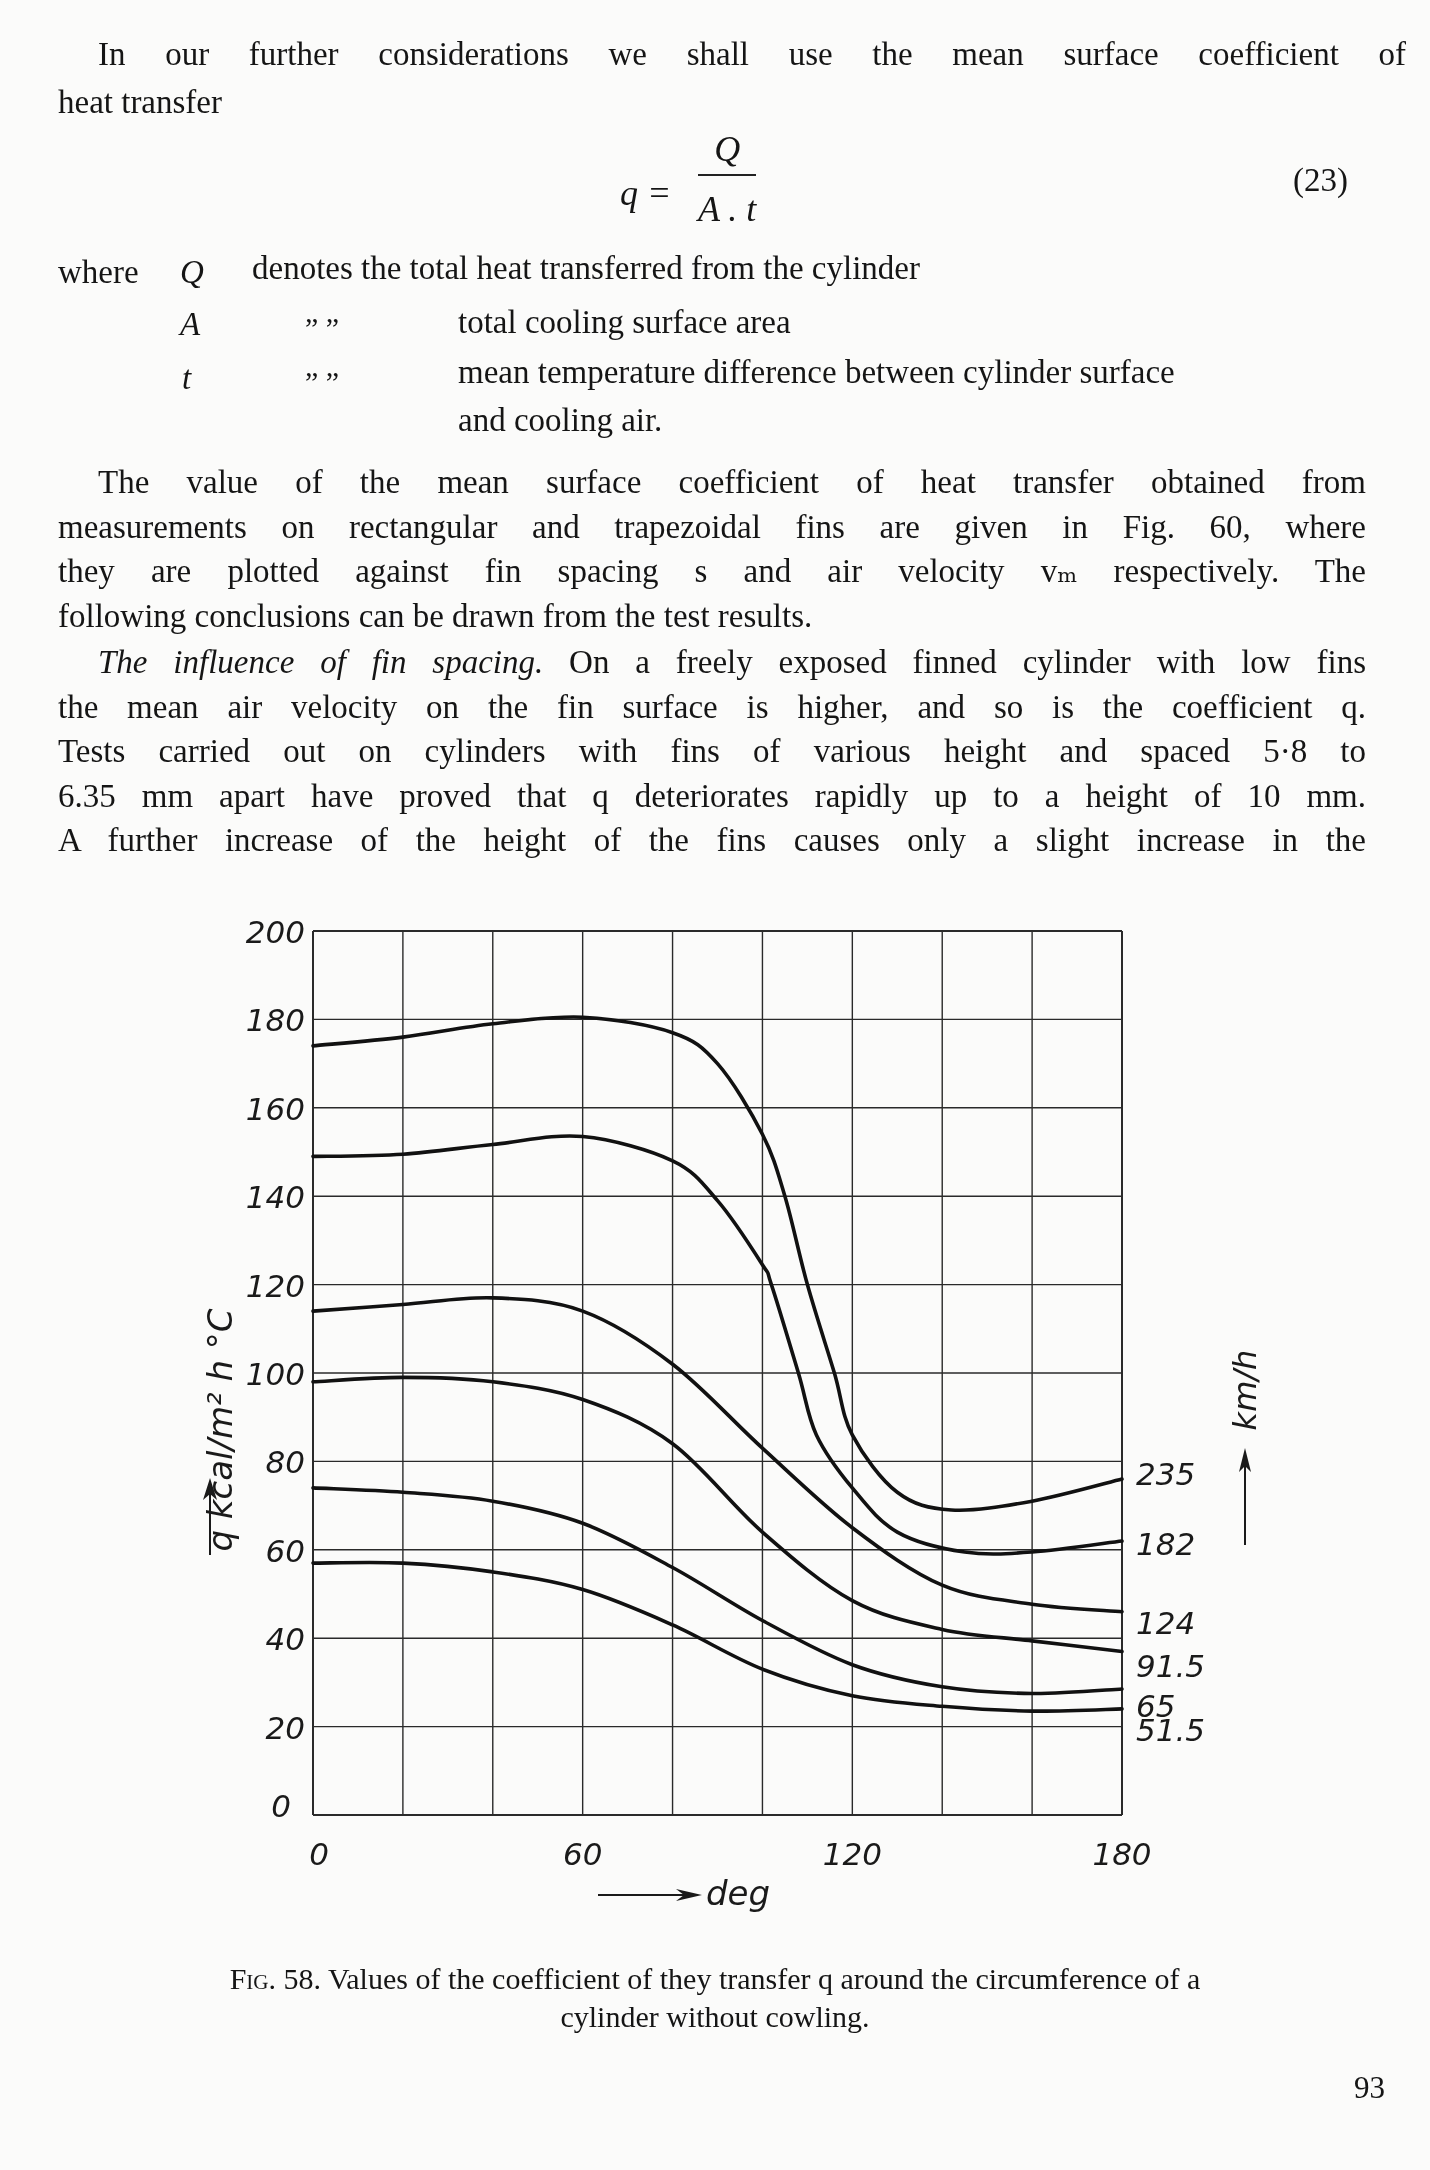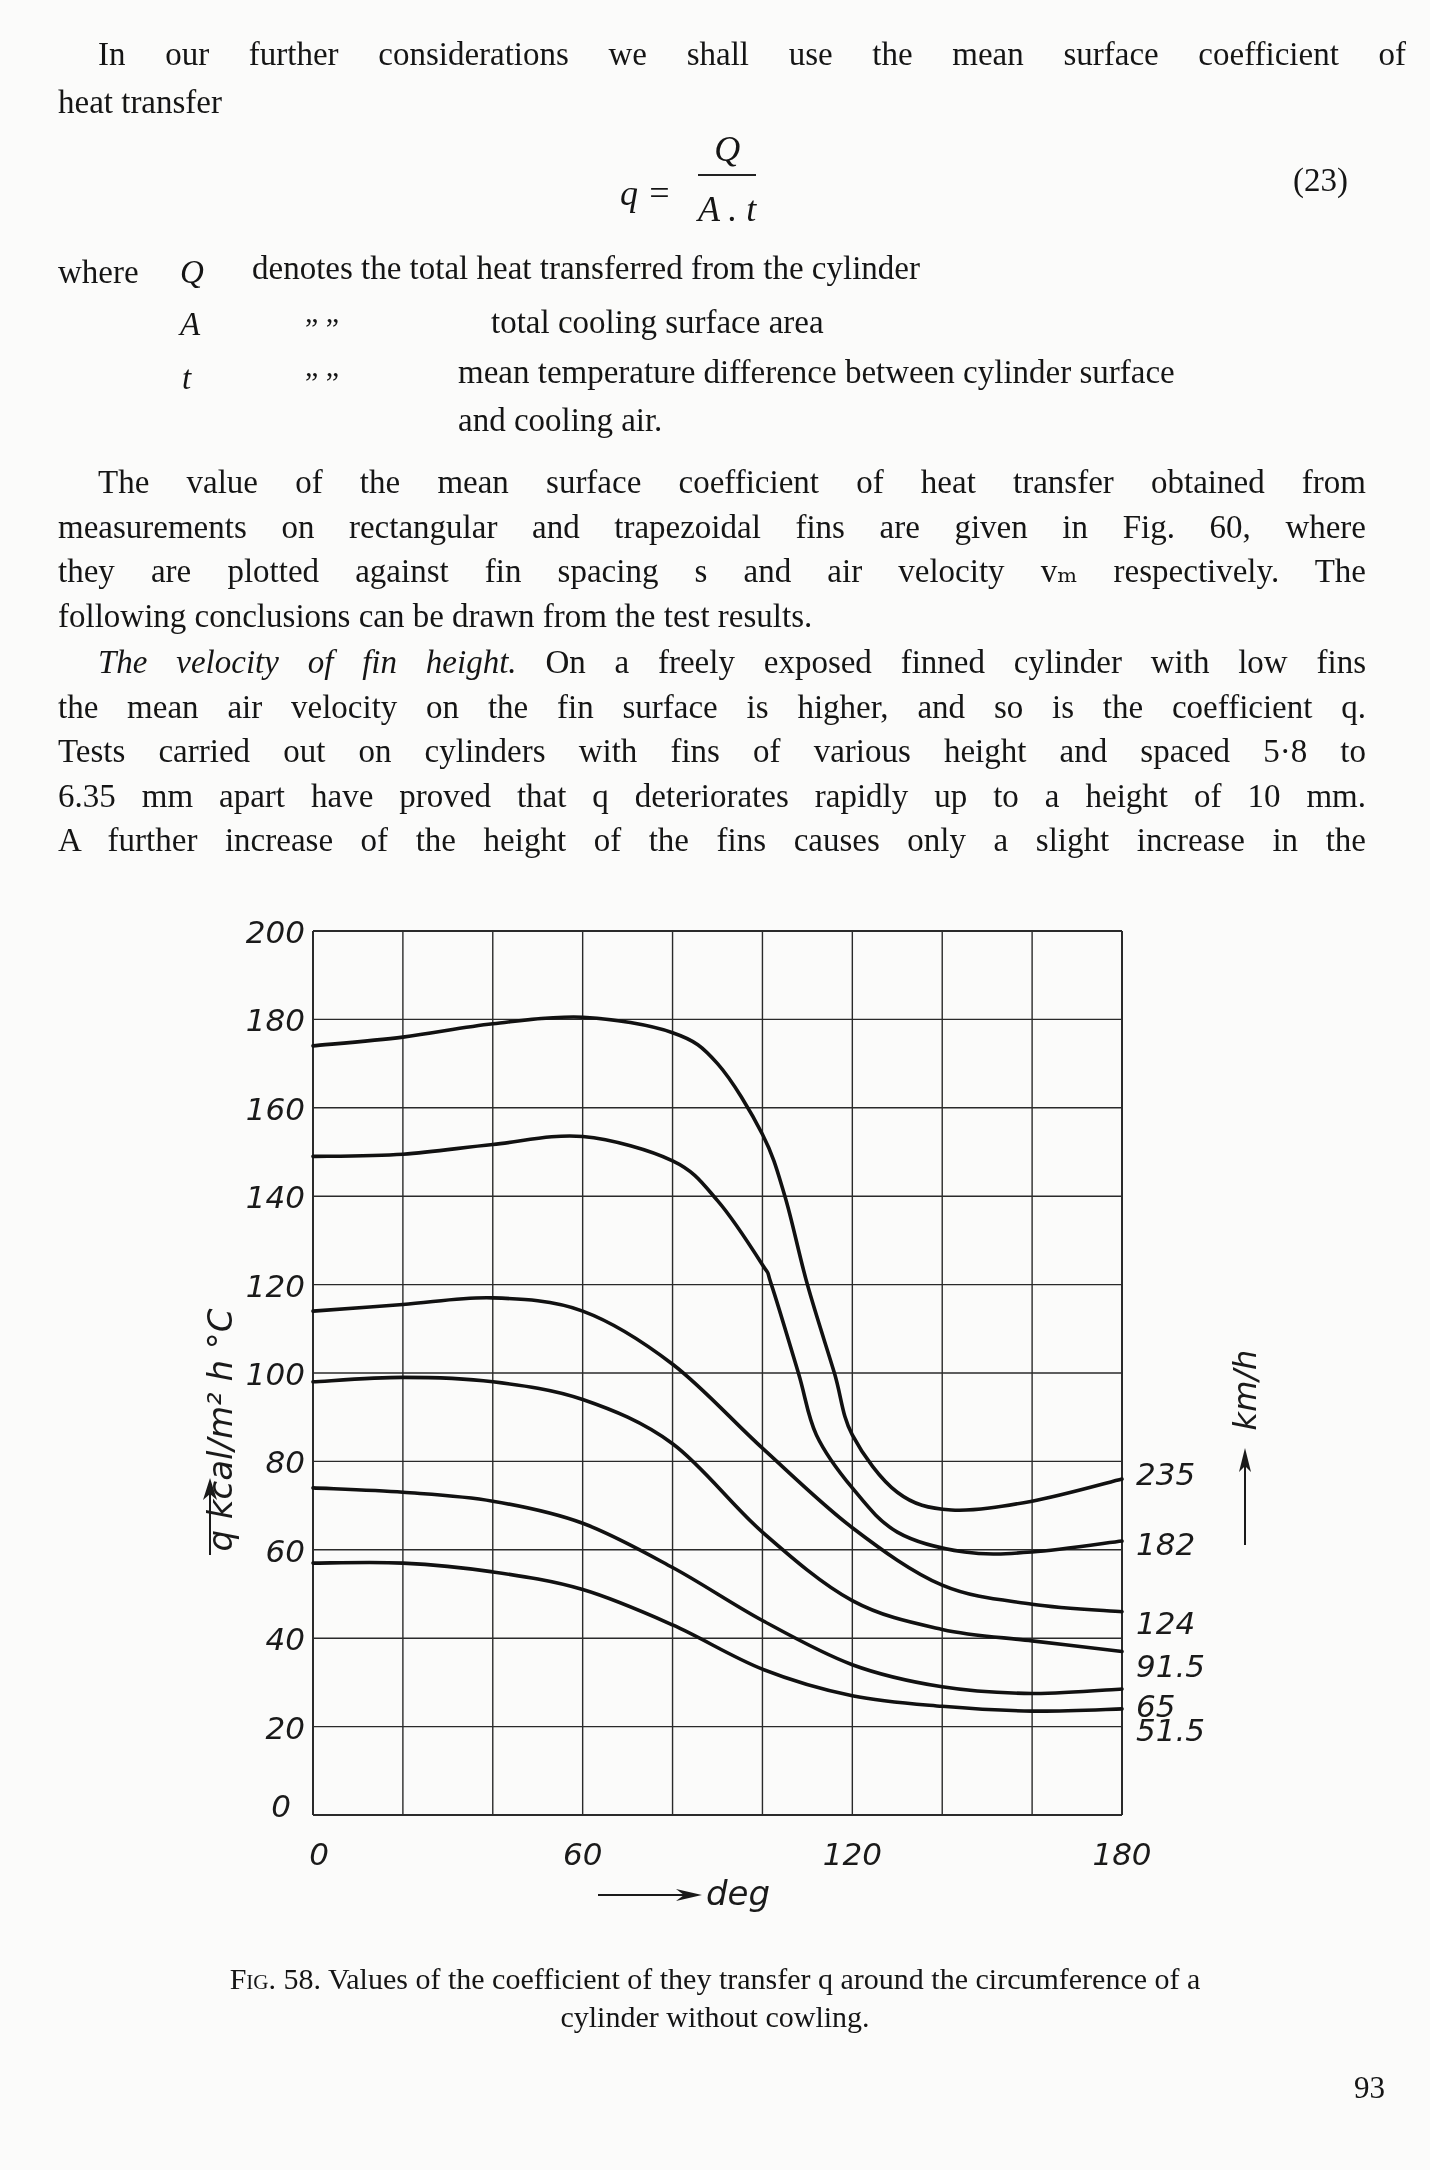--- a/index.html
+++ b/index.html
@@ -36,37 +36,37 @@
   <span class="txt" style="left:1293px;top:158px;">(23)</span>
 </div>
 
 <div>
   <span class="where-row" style="left:58px;top:250px;">where</span>
   <span class="where-row it" style="left:180px;top:250px;">Q</span>
   <span class="where-row" style="left:252px;top:246px;">denotes the total heat transferred from the cylinder</span>
 
   <span class="where-row it" style="left:180px;top:302px;">A</span>
   <span class="where-row" style="left:305px;top:306px;font-size:30px;">”   ”</span>
-  <span class="where-row" style="left:458px;top:300px;margin-left:33px;">total cooling surface area</span>
+  <span class="where-row" style="left:458px;top:300px;">total cooling surface area</span>
 
   <span class="where-row it" style="left:182px;top:356px;">t</span>
   <span class="where-row" style="left:305px;top:360px;font-size:30px;">”   ”</span>
   <span class="where-row" style="left:458px;top:350px;">mean temperature difference between cylinder surface</span>
   <span class="where-row" style="left:458px;top:398px;">and cooling air.</span>
 </div>
 
 <div class="para" style="top:460px;">
   <span class="ln indent">The value of the mean surface coefficient of heat transfer obtained from</span>
   <span class="ln">measurements on rectangular and trapezoidal fins are given in Fig. 60, where</span>
   <span class="ln">they are plotted against fin spacing s and air velocity vₘ respectively. The</span>
   <span class="ln last">following conclusions can be drawn from the test results.</span>
 </div>
 
 <div class="para" style="top:640px;">
-  <span class="ln indent"><i>The velocity of fin height.</i><span> On a freely exposed finned cylinder with low fins</span></span>
+  <span class="ln indent"><i>The influence of fin spacing.</i><span> On a freely exposed finned cylinder with low fins</span></span>
   <span class="ln">the mean air velocity on the fin surface is higher, and so is the coefficient q.</span>
   <span class="ln">Tests carried out on cylinders with fins of various height and spaced 5·8 to</span>
   <span class="ln">6.35 mm apart have proved that q deteriorates rapidly up to a height of 10 mm.</span>
   <span class="ln">A further increase of the height of the fins causes only a slight increase in the</span>
 </div>
 
 <svg id="chart" style="position:absolute;left:0;top:880px;" width="1430" height="1060" viewBox="0 880 1430 1060">
     <line x1="313" y1="931" x2="313" y2="1815" stroke="#2a2a2a" stroke-width="2"></line>
     <line x1="402.8888888888889" y1="931" x2="402.8888888888889" y2="1815" stroke="#2a2a2a" stroke-width="1.4"></line>
     <line x1="492.77777777777777" y1="931" x2="492.77777777777777" y2="1815" stroke="#2a2a2a" stroke-width="1.4"></line>

